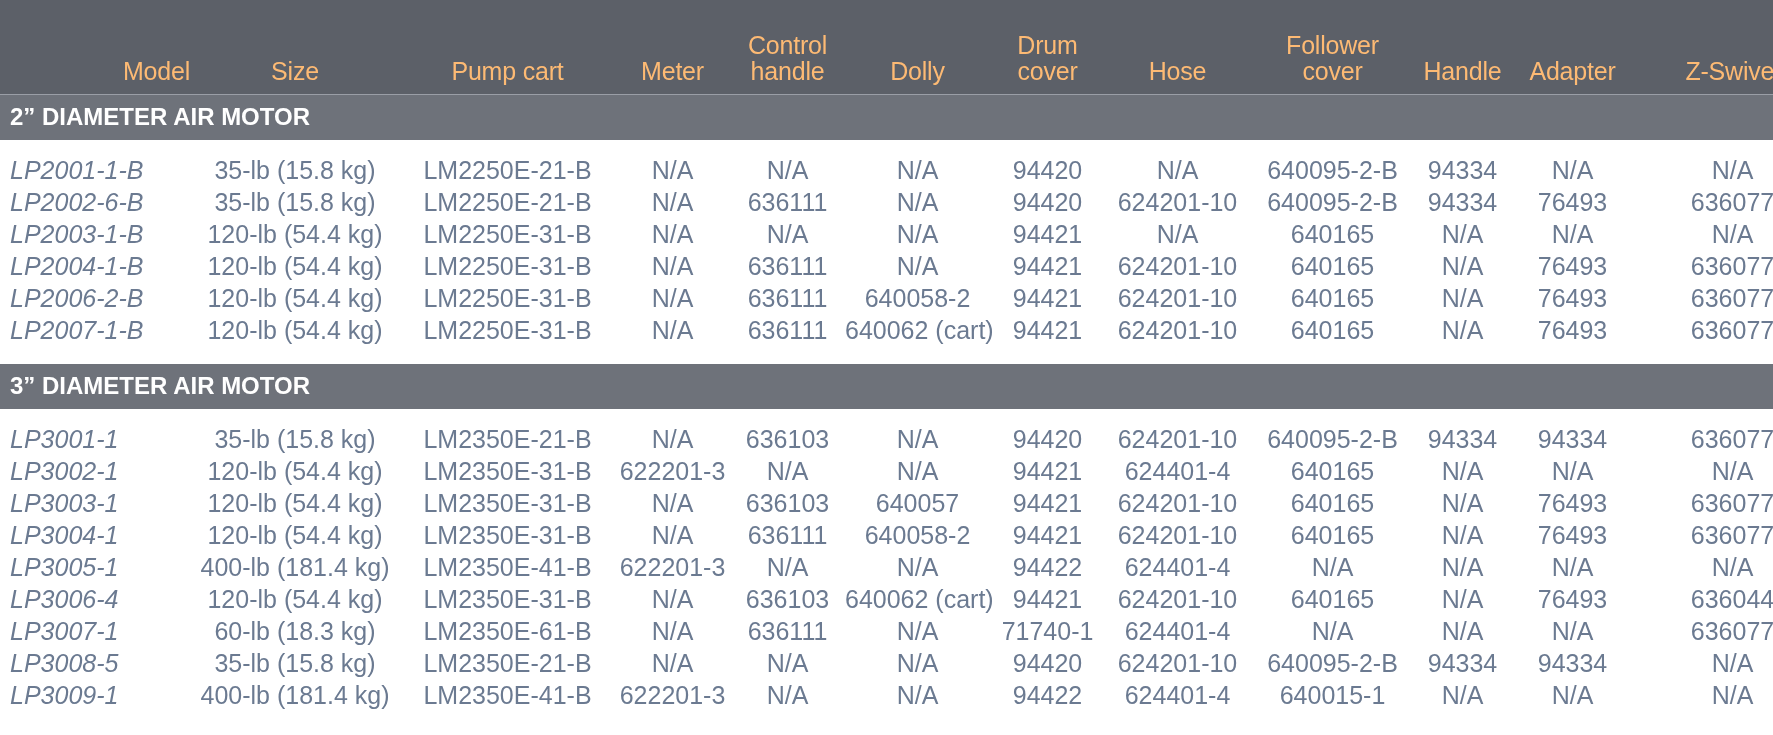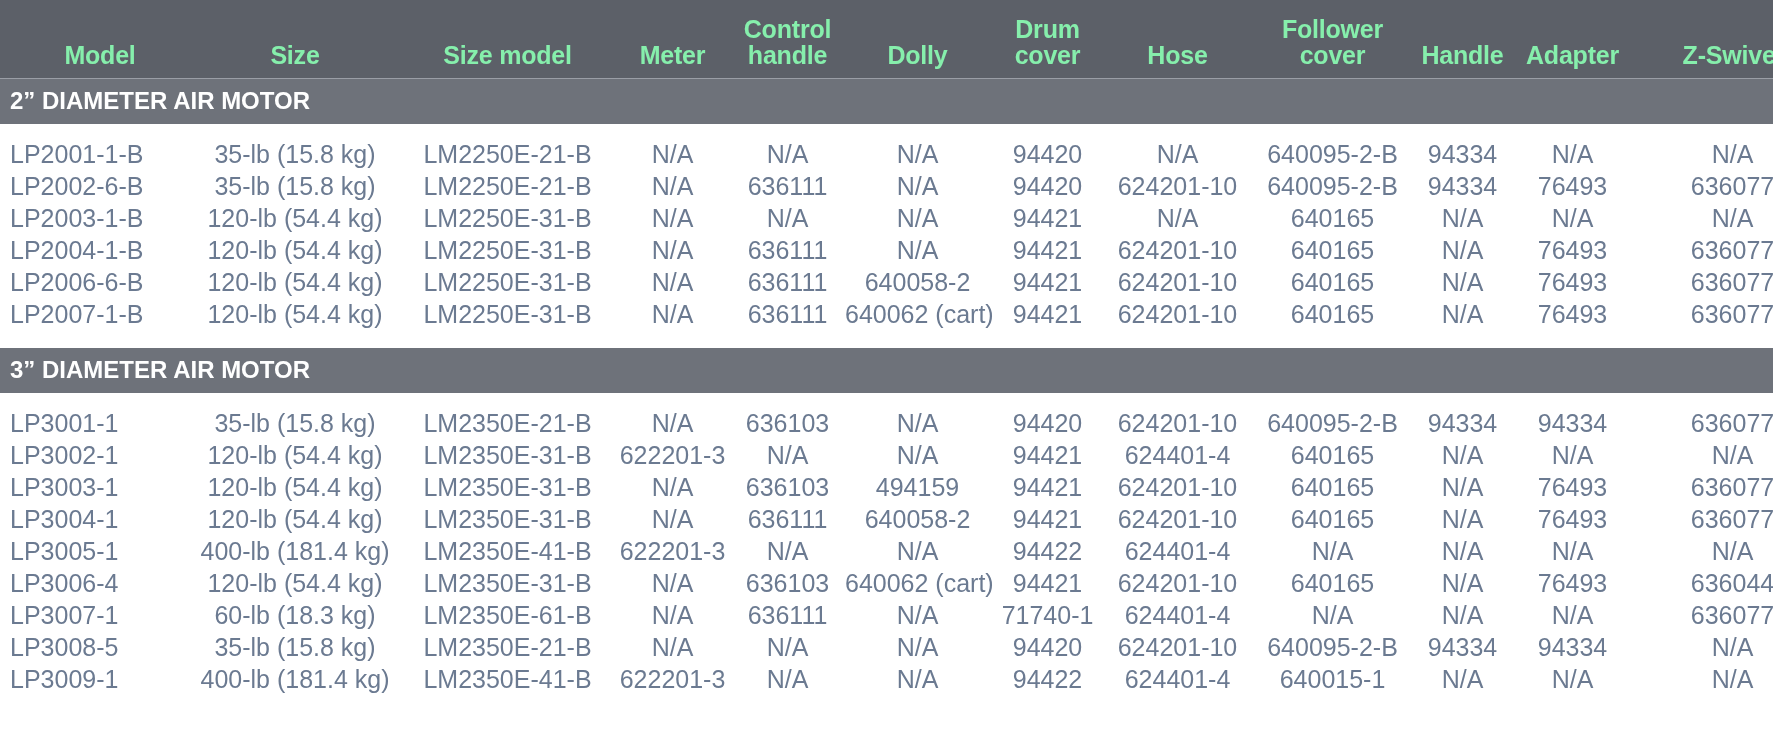--- a/index.html
+++ b/index.html
@@ -24,33 +24,33 @@
     border-collapse: collapse;
     table-layout: fixed;
     width: 1830px;   
     background: #ffffff;
   }
   
   thead tr.header-row {
     background: #5c6068;
   }
   thead th {
-    color: #86efac;
+    color: #fdba74;
     font-size: 25px;
-    font-weight: bold;
+    font-weight: normal;
     letter-spacing: -0.2px;
     vertical-align: bottom;
-    padding: 0 0 10px 0;
+    padding: 16px 0 10px 0;
     height: 68px;
     line-height: 26px;
     text-align: center;
     white-space: pre-line;
   }
   thead th.col-model {
-    text-align: center;
+    text-align: right;
     padding-left: 10px;
   }
   
   tr.section-row td {
     background: #6e727a;
     color: #ffffff;
     font-size: 24px;
     font-weight: bold;
     letter-spacing: 0px;
     padding: 5px 0 6px 10px;
@@ -69,20 +69,21 @@
     line-height: 32px;
     height: 32px;
     padding: 0;
     text-align: center;
     white-space: nowrap;
     background: #ffffff;
   }
   tbody tr.data-row td.col-model {
     text-align: left;
     padding-left: 10px;
+    font-style: italic;
   }
   tbody tr.spacer-row td {
     height: 13px;
     padding: 0;
     background: #ffffff;
     border: none;
   }
   tbody tr.spacer-row.tall td {
     height: 16px;
   }
@@ -116,21 +117,21 @@
         <col class="c-hose">
       <col class="c-follower">
         <col class="c-handle">
         <col class="c-adapter">
         <col class="c-zswivel">
     </colgroup>
     <thead>
       <tr class="header-row" id="header-row">
           <th class="col-model">Model</th>
           <th>Size</th>
-          <th>Size model</th>
+          <th>Pump cart</th>
           <th>Meter</th>
           <th>Control
 handle</th>
           <th>Dolly</th>
           <th>Drum
 cover</th>
           <th>Hose</th>
           <th>Follower
 cover</th>
           <th>Handle</th>
@@ -195,21 +196,21 @@
           <td>636111</td>
           <td>N/A</td>
           <td>94421</td>
           <td>624201-10</td>
           <td>640165</td>
           <td>N/A</td>
           <td>76493</td>
           <td>636077</td>
         </tr>
         <tr class="data-row">
-          <td class="col-model">LP2006-6-B</td>
+          <td class="col-model">LP2006-2-B</td>
           <td>120-lb (54.4 kg)</td>
           <td>LM2250E-31-B</td>
           <td>N/A</td>
           <td>636111</td>
           <td>640058-2</td>
           <td>94421</td>
           <td>624201-10</td>
           <td>640165</td>
           <td>N/A</td>
           <td>76493</td>
@@ -265,21 +266,21 @@
           <td>N/A</td>
           <td>N/A</td>
           <td>N/A</td>
         </tr>
         <tr class="data-row">
           <td class="col-model">LP3003-1</td>
           <td>120-lb (54.4 kg)</td>
           <td>LM2350E-31-B</td>
           <td>N/A</td>
           <td>636103</td>
-          <td>494159</td>
+          <td>640057</td>
           <td>94421</td>
           <td>624201-10</td>
           <td>640165</td>
           <td>N/A</td>
           <td>76493</td>
           <td>636077</td>
         </tr>
         <tr class="data-row">
           <td class="col-model">LP3004-1</td>
           <td>120-lb (54.4 kg)</td>

